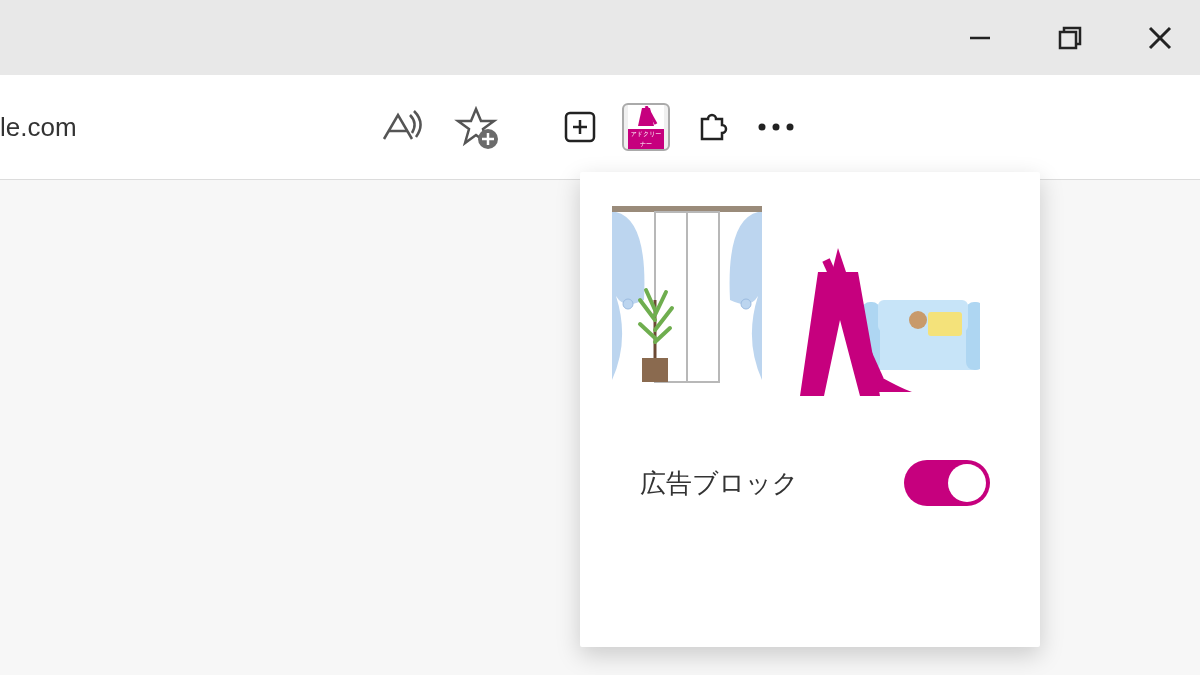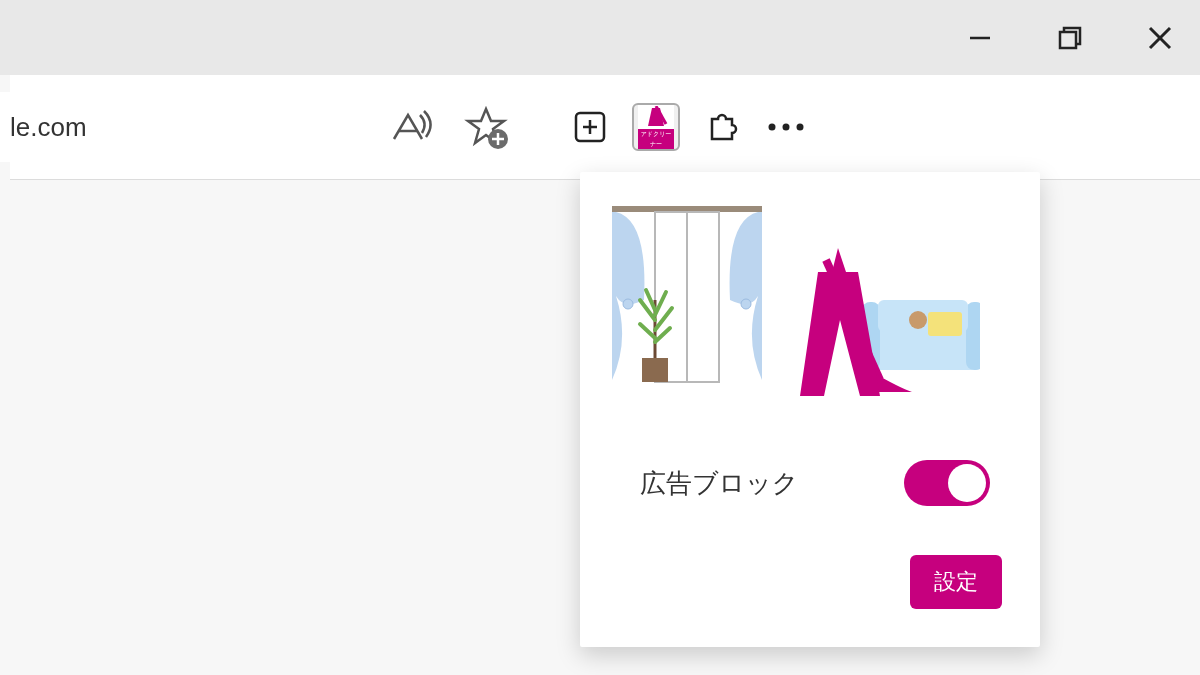--- a/index.html
+++ b/index.html
@@ -25,21 +25,20 @@
     display: flex; align-items: center; justify-content: center;
     cursor: pointer;
   }
   .addressbar-row {
     height: 105px;
     background: #fff;
     display: flex;
     align-items: center;
     border-bottom: 1px solid #dcdcdc;
     position: relative;
-    margin-left: 10px;
   }
   .address {
     flex: 0 0 auto;
     width: 820px;
     height: 70px;
     background: #ffffff;
     border-radius: 35px;
     display: flex;
     align-items: center;
     padding-right: 20px;
@@ -264,14 +263,13 @@
     </svg>
   </div>
 
   <div class="toggle-row">
     <span class="toggle-label">広告ブロック</span>
     <div class="toggle">
       <div class="toggle-knob"></div>
     </div>
   </div>
 
-  <button class="settings-btn">設定</button>
 </div>
 
 </body></html>

